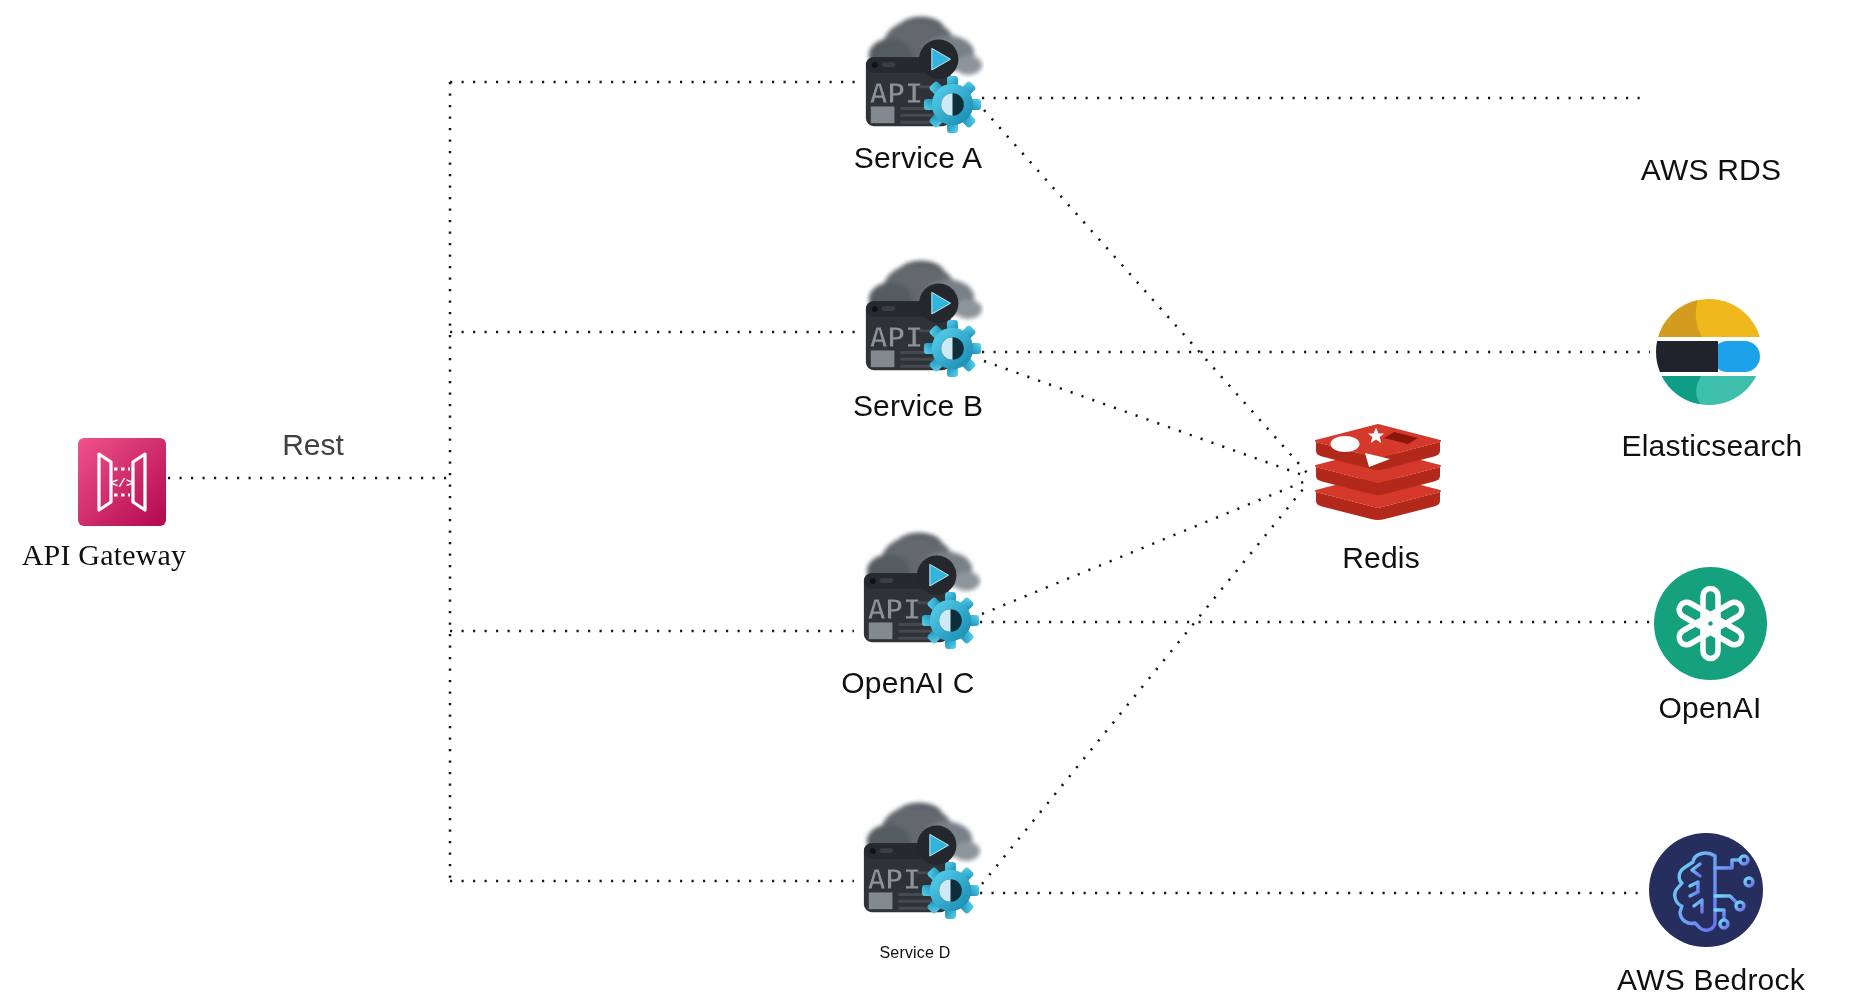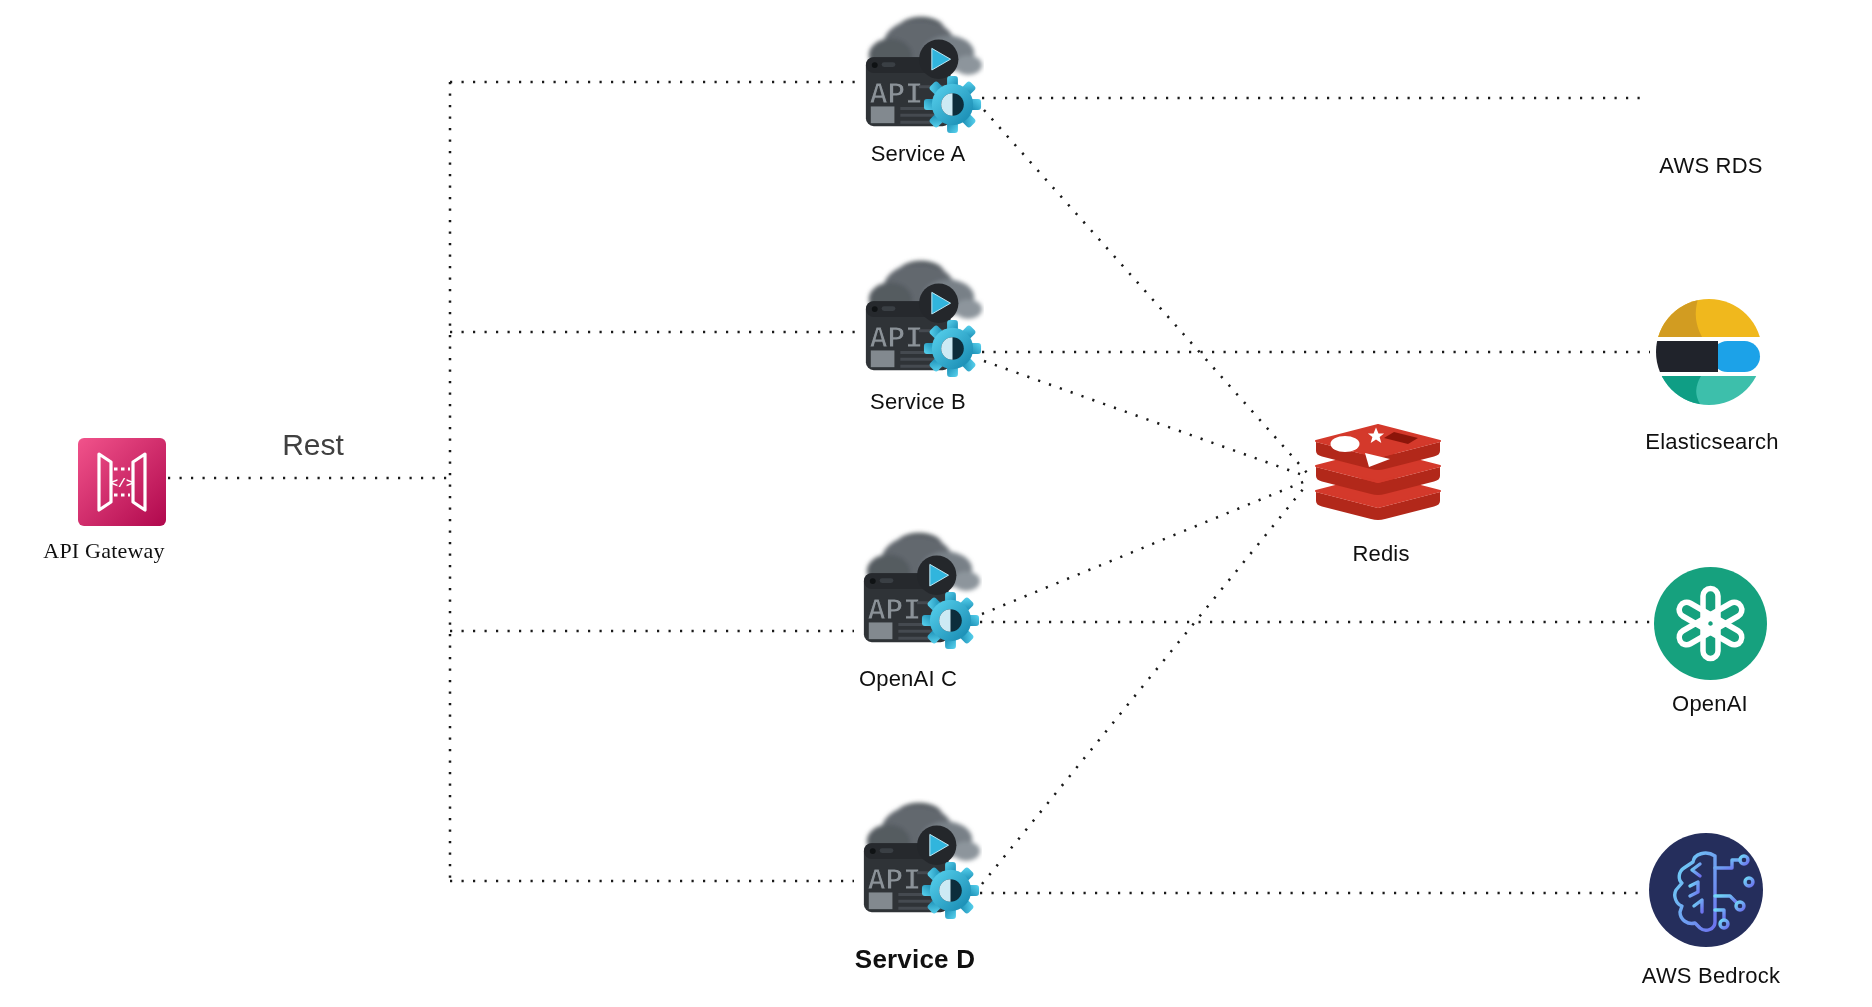--- a/index.html
+++ b/index.html
@@ -2,23 +2,23 @@
 <html><head>
 <meta charset="utf-8">
 <style>
   html,body{margin:0;padding:0;background:#fff;overflow:hidden;}
   .canvas{position:relative;width:1872px;height:1007px;background:#ffffff;
           font-family:"Liberation Sans",sans-serif;}
   .edges{position:absolute;left:0;top:0;}
   .edge{stroke:#1a1a1a;stroke-width:2.5;stroke-dasharray:2.2 9.3;stroke-linecap:butt;fill:none;}
   .node{position:absolute;}
   .node svg{display:block;width:100%;height:100%;}
-  .node-label{position:absolute;transform:translateX(-50%);font-size:22px;color:#101010;
+  .node-label{position:absolute;transform:translateX(-50%);font-size:30px;color:#101010;
               white-space:nowrap;letter-spacing:.2px;}
-  .node-label.sm{font-size:26px;font-weight:bold;}
+  .node-label.sm{font-size:16px;}
   .edge-label{position:absolute;transform:translateX(-50%);font-size:30px;color:#404040;white-space:nowrap;}
 </style>
 </head>
 <body>
 
 <div class="canvas">
 
   <svg class="edges" width="1872" height="1007" viewBox="0 0 1872 1007">
     <defs>
       <linearGradient id="gwGrad" x1="0" y1="0" x2="1" y2="1">

